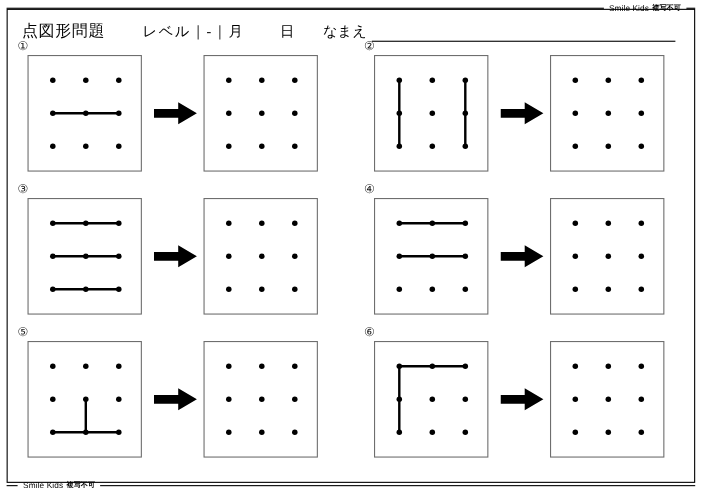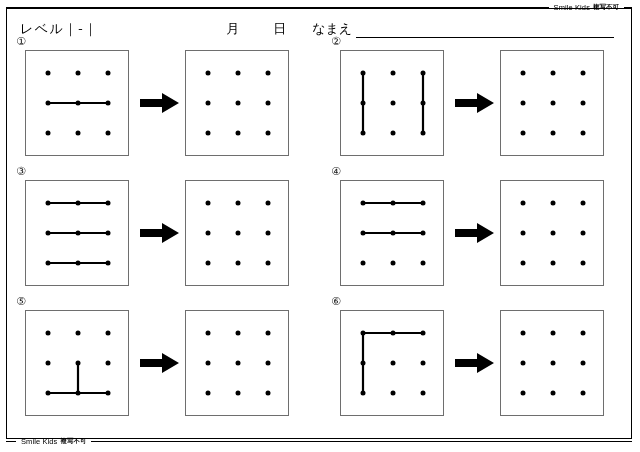--- a/index.html
+++ b/index.html
@@ -86,21 +86,20 @@
     align-items: flex-end;
   }
   .hdr-title {
     font-size: 14.5px;
     letter-spacing: .6px;
     margin-right: 34px;
   }
   .hdr-level {
     font-size: 13px;
     letter-spacing: 1.4px;
-    margin-right: 128px;
   }
   .hdr-month {
     font-size: 13px;
     margin-right: 34px;
   }
   .hdr-day {
     font-size: 13px;
     margin-right: 26px;
   }
   .hdr-namelabel {
@@ -170,20 +169,21 @@
 <div class="brand-strip" id="brand-top">
   <div class="rule"></div>
   <span class="brand-name">Smile Kids</span>
   <span class="brand-note">複写不可</span>
   <div class="tail"></div>
 </div>
 
 <div id="page-frame"></div>
 
 <div id="worksheet-header">
+  <span class="hdr-title">点図形問題</span>
   <span class="hdr-level">レベル｜-｜</span>
   <span class="hdr-month">月</span>
   <span class="hdr-day">日</span>
   <span class="hdr-namelabel">なまえ</span>
   <span class="hdr-nameline"></span>
 </div>
 
 <div id="problems">
     <div class="problem p-col-0 p-row-0">
       <div class="problem-number">①</div>

